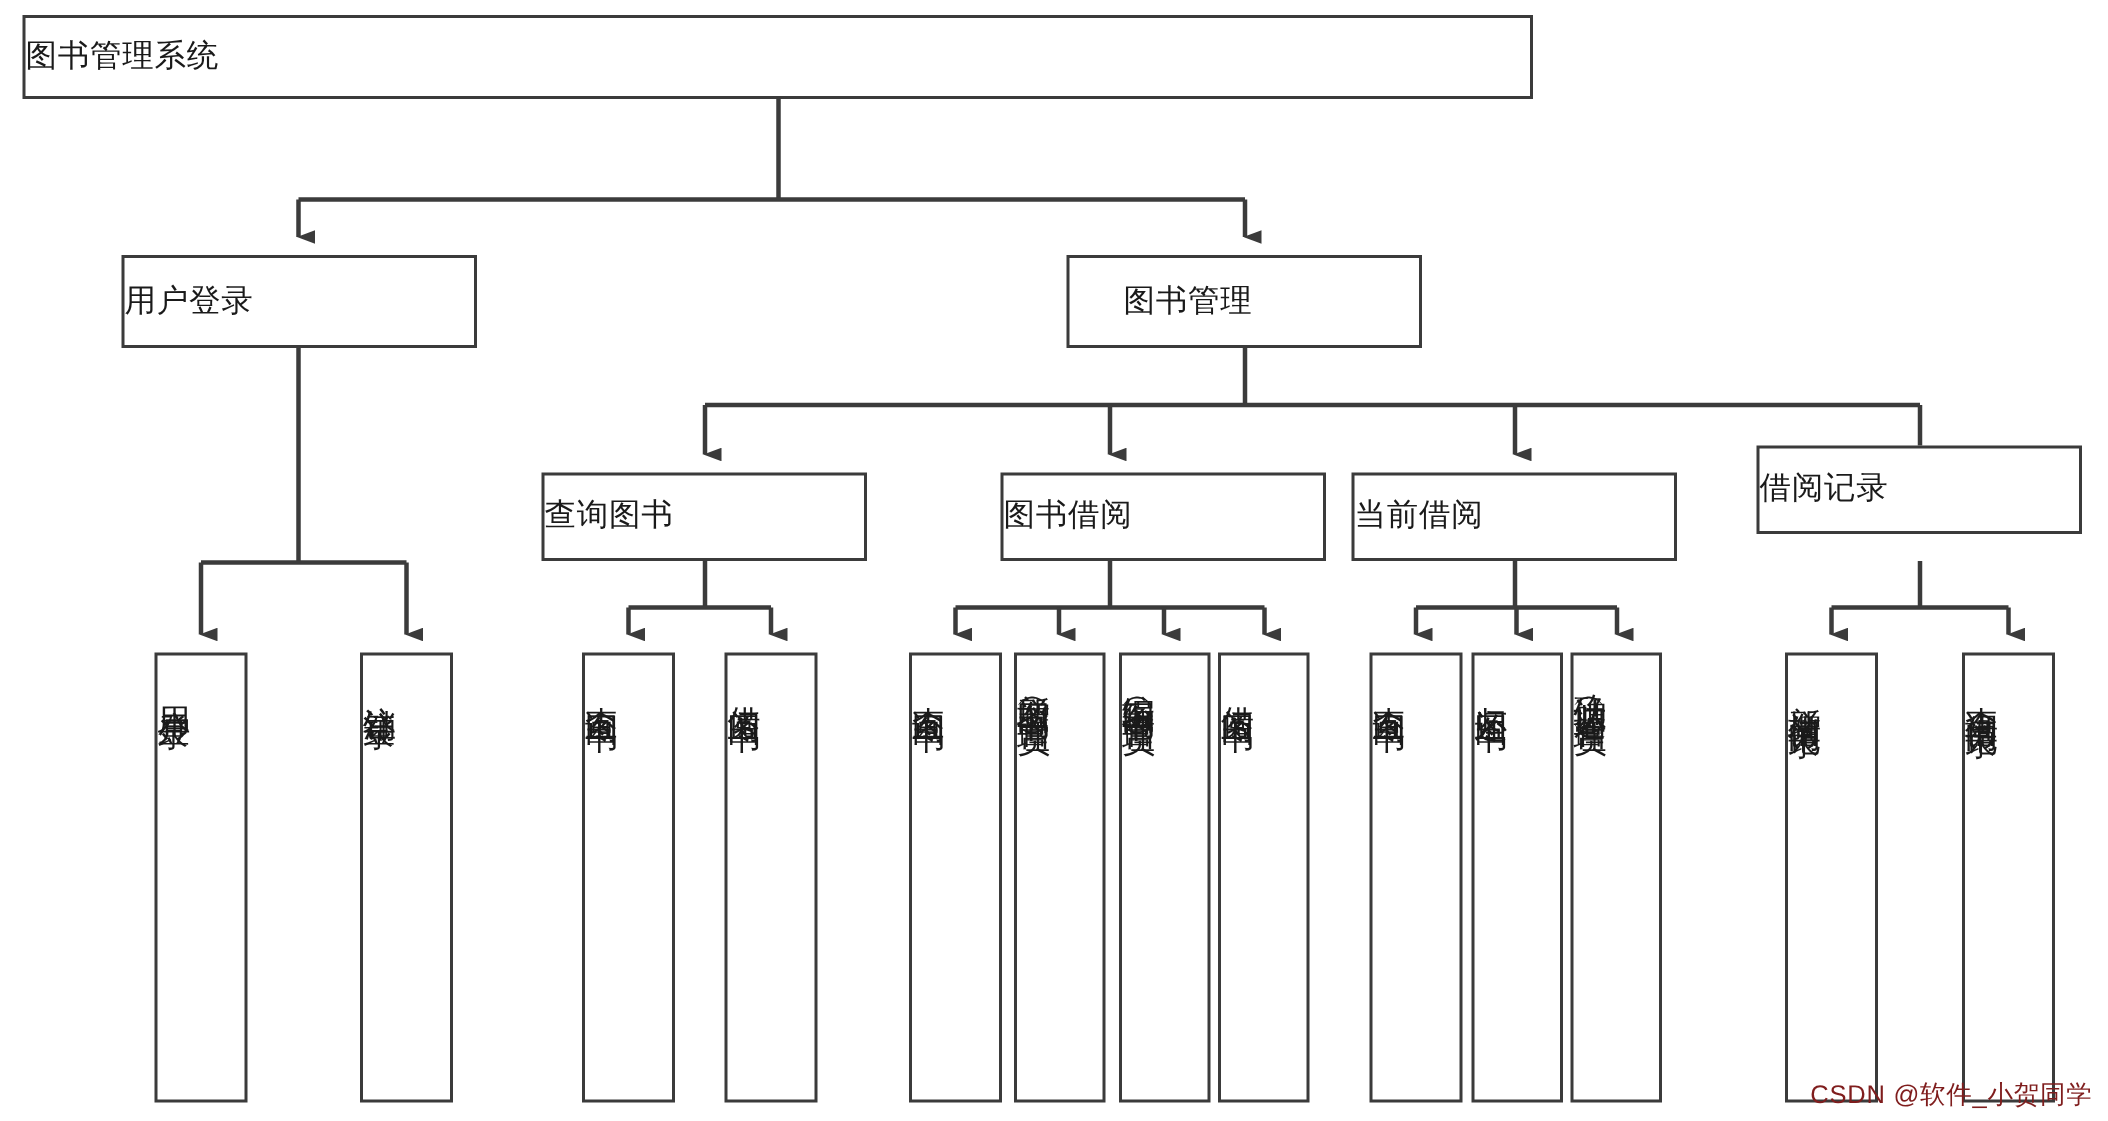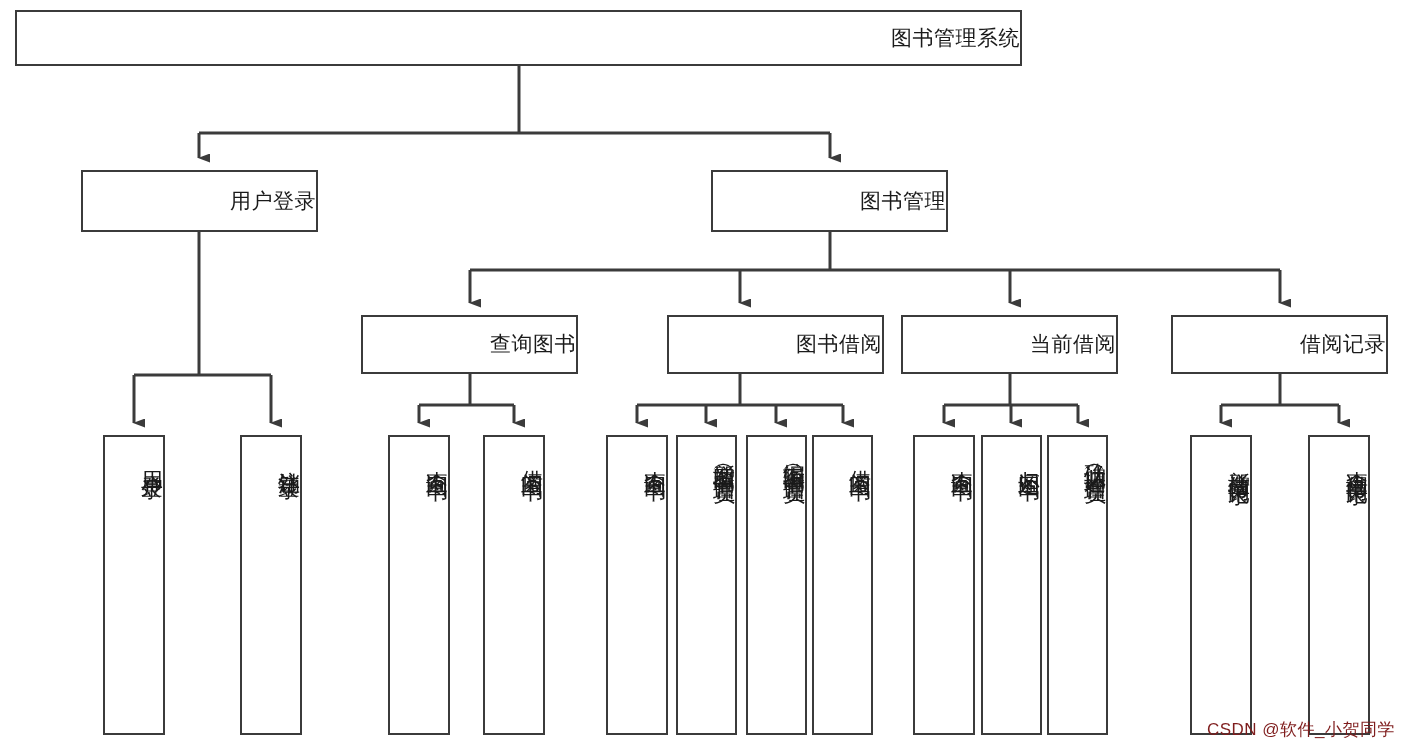--- a/index.html
+++ b/index.html
@@ -26,21 +26,21 @@
     width: 1405px;
     height: 747px;
   }
   .node {
     position: absolute;
     box-sizing: border-box;
     background: #ffffff;
     border: 2.5px solid #3b3b3b;
     display: flex;
     align-items: center;
-    justify-content: flex-end;
+    justify-content: flex-start;
     color: #1a1a1a;
   }
   .node-label {
     display: block;
     text-align: center;
     line-height: 1.15;
     white-space: pre;
   }
   .node.horiz .node-label {
     font-size: 21px;
@@ -147,21 +147,21 @@
 
   <div class="node horiz" style="left:361px; top:315px; width:217px; height:59px;">
     <span class="node-label">查询图书</span>
   </div>
   <div class="node horiz" style="left:632px; top:315px; width:217px; height:59px;margin-left:35px;">
     <span class="node-label">图书借阅</span>
   </div>
   <div class="node horiz" style="left:901px; top:315px; width:217px; height:59px;">
     <span class="node-label">当前借阅</span>
   </div>
-  <div class="node horiz" style="left:1171px; top:315px; width:217px; height:59px;">
+  <div class="node horiz" style="left:1171px; top:297px; width:217px; height:59px;">
     <span class="node-label">借阅记录</span>
   </div>
 
   <div class="node vert" style="left:103px; top:435px; width:62px; height:300px;">
     <span class="node-label">用户登录</span>
   </div>
   <div class="node vert" style="left:240px; top:435px; width:62px; height:300px;">
     <span class="node-label">注销登录</span>
   </div>
 

